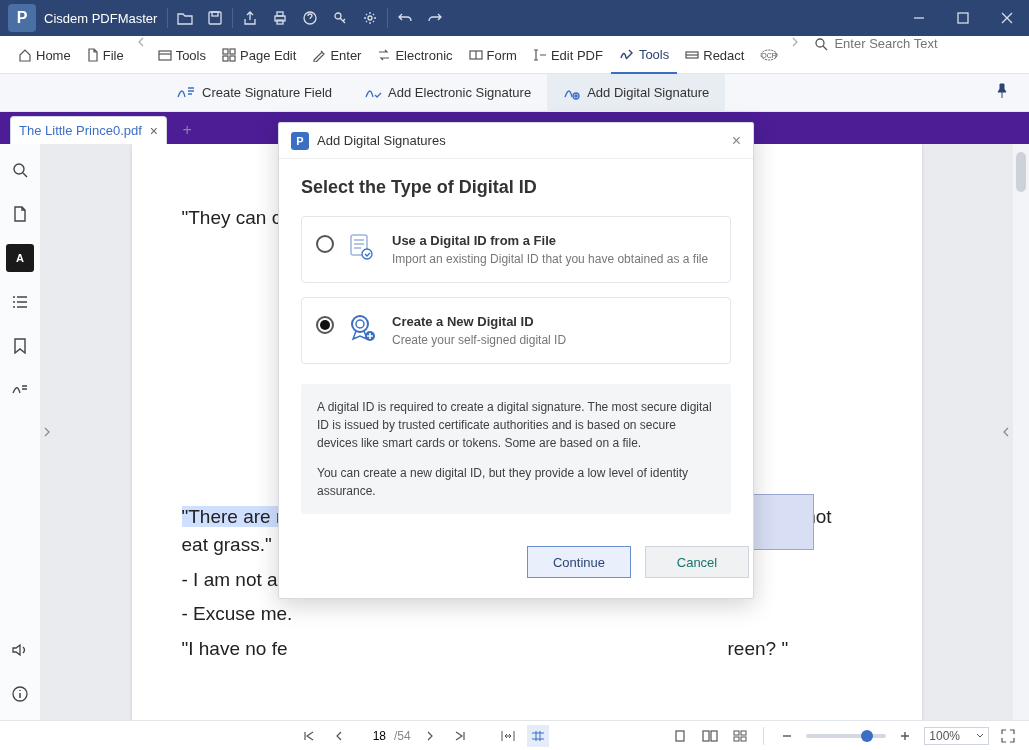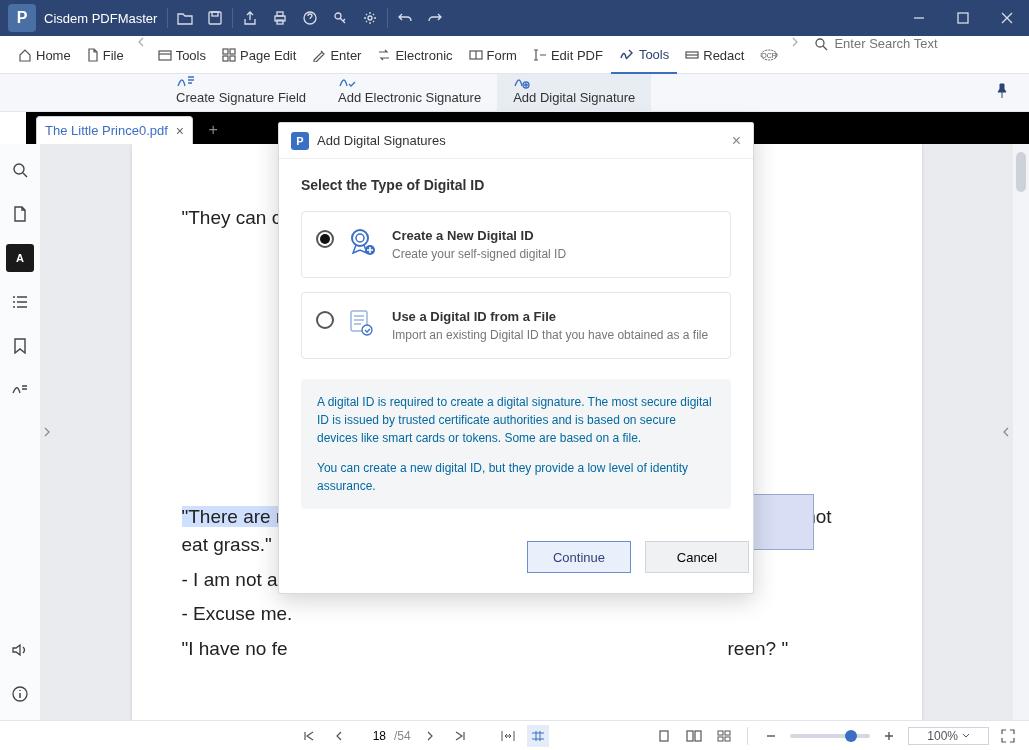--- a/index.html
+++ b/index.html
@@ -19,27 +19,27 @@
 .toolbar { height: 38px; border-bottom: 1px solid #e2e5ea; display: flex; align-items: flex-start; background: #fff; font-size: 13px; color: #333; }
 .toolbar .tbtn { display: flex; align-items: center; height: 38px; padding: 0 8px; gap: 4px; cursor: pointer; }
 .toolbar .tbtn.active { border-bottom: 2px solid #3b6fc4; color: #2d4573; }
 .toolbar .tsep { margin: 0 4px; }
 .toolbar svg { stroke: #555; fill: none; }
 .toolbar .search-box { flex: 1; display: flex; align-items: center; padding: 0 10px; }
 .toolbar .search-box input { border: none; outline: none; font-size: 13px; color: #000000; width: 140px; }
 
 
 .subbar { height: 38px; background: #f6f7fa; border-bottom: 1px solid #e2e5ea; display: flex; align-items: center; font-size: 13px; color: #333; padding-left: 160px; }
-.subbar .sbtn { display: flex; height: 38px; padding: 0 16px; gap: 0; cursor: pointer; flex-direction: column; }
+.subbar .sbtn { display: flex; align-items: center; height: 38px; padding: 0 16px; gap: 6px; cursor: pointer; }
 .subbar .sbtn.active { background: #e8ecf3; }
 .subbar svg { stroke: #3b6fc4; fill: none; }
 .subbar .pin { margin-left: auto; margin-right: 20px; color: #2d4573; }
 
 
-.tabstrip { height: 32px; background: #000000; display: flex; align-items: flex-end; padding-left: 10px; margin-left: 26px; }
+.tabstrip { height: 32px; background: #4c1d95; display: flex; align-items: flex-end; padding-left: 10px; }
 .doc-tab { height: 28px; background: #fff; border: 1px solid #cfd5de; border-bottom: none; border-radius: 4px 4px 0 0; display: flex; align-items: center; padding: 0 8px; font-size: 13px; color: #3b6fc4; gap: 8px; }
 .doc-tab .close { font-size: 14px; color: #666; cursor: pointer; }
 .add-tab { width: 28px; height: 28px; display: flex; align-items: center; justify-content: center; color: #888; cursor: pointer; font-size: 16px; margin-left: 6px; }
 
 
 .workspace { position: absolute; top: 144px; left: 0; right: 0; bottom: 30px; display: flex; background: #e9ebef; }
 .leftpanel { width: 40px; background: #fafbfc; display: flex; flex-direction: column; align-items: center; padding-top: 12px; gap: 16px; }
 .leftpanel .lp-icon { width: 28px; height: 28px; display: flex; align-items: center; justify-content: center; cursor: pointer; border-radius: 3px; }
 .leftpanel .lp-icon.active { background: #1a1a1a; }
 .leftpanel svg { stroke: #444; fill: none; }
@@ -52,40 +52,40 @@
 .right-scroll .thumb { position: absolute; top: 8px; left: 3px; width: 10px; height: 40px; background: #cdd2da; border-radius: 5px; }
 .rcollapse { width: 14px; background: #e9ebef; display: flex; align-items: center; justify-content: center; }
 .leftpanel .bottom { margin-top: auto; margin-bottom: 12px; display: flex; flex-direction: column; gap: 16px; align-items: center; }
 
 
 .statusbar { position: absolute; bottom: 0; left: 0; right: 0; height: 30px; background: #fff; border-top: 1px solid #e2e5ea; display: flex; align-items: center; font-size: 12px; color: #555; padding: 0 10px; gap: 8px; }
 .statusbar .sbic { width: 22px; height: 22px; display: flex; align-items: center; justify-content: center; cursor: pointer; }
 .statusbar input.pg { width: 28px; border: none; text-align: right; font-size: 12px; }
 .statusbar .zoom-slider { width: 80px; height: 4px; background: #d4d8e0; position: relative; border-radius: 2px; }
 .statusbar .zoom-slider .zthumb { position: absolute; left: 55px; top: -4px; width: 12px; height: 12px; background: #3b6fc4; border-radius: 50%; }
-.statusbar .zoom-val { border: 1px solid #cfd5de; padding: 1px 18px; display: flex; align-items: center; gap: 4px; }
+.statusbar .zoom-val { border: 1px solid #cfd5de; padding: 1px 4px; display: flex; align-items: center; gap: 16px; }
 
 
 .dialog { position: absolute; left: 278px; top: 122px; width: 476px; background: #fff; border: 1px solid #d6d9df; box-shadow: 0 6px 24px rgba(0,0,0,.18); border-radius: 2px; z-index: 100; font-size: 13px; color: #333; }
 .dialog .dlg-title { height: 36px; display: flex; align-items: center; padding: 0 12px; border-bottom: 1px solid #eee; }
 .dialog .dlg-title .dlogo { width: 18px; height: 18px; background: #3b6fc4; border-radius: 3px; color: #fff; display: flex; align-items: center; justify-content: center; font-size: 11px; font-weight: bold; margin-right: 8px; }
 .dialog .dlg-title .dclose { margin-left: auto; color: #888; cursor: pointer; font-size: 16px; }
 .dialog .dlg-body { padding: 18px 22px; }
-.dialog .heading { font-weight: bold; font-size: 14px; margin-bottom: 18px; }
+.dialog .heading { font-weight: bold; font-size: 18px; margin-bottom: 18px; }
 .dialog .option { border: 1px solid #e3e6ec; border-radius: 4px; padding: 16px 14px; display: flex; align-items: flex-start; gap: 14px; margin-bottom: 14px; cursor: pointer; }
 .dialog .radio { width: 18px; height: 18px; border: 2px solid #555; border-radius: 50%; margin-top: 2px; flex-shrink: 0; position: relative; }
 .dialog .radio.sel::after { content: ''; position: absolute; inset: 2px; background: #111; border-radius: 50%; }
 .dialog .opt-icon { width: 30px; flex-shrink: 0; }
 .dialog .opt-title { font-weight: bold; margin-bottom: 4px; }
 .dialog .opt-desc { color: #777; font-size: 12px; }
-.dialog .info { background: #f4f5f7; padding: 14px 16px; color: #0369a1; font-size: 12px; line-height: 1.5; border-radius: 3px; margin-top: 20px; }
+.dialog .info { background: #f4f5f7; padding: 14px 16px; color: #404040; font-size: 12px; line-height: 1.5; border-radius: 3px; margin-top: 20px; }
 .dialog .btns { display: flex; justify-content: flex-end; gap: 14px; padding: 14px 4px 20px; }
 .dialog .btn { min-width: 104px; height: 32px; display: flex; align-items: center; justify-content: center; font-size: 13px; cursor: pointer; }
 .dialog .btn.primary { border: 1px solid #6a8fd0; background: #eaf0fb; color: #2d4573; }
-.dialog .btn.sec { border: 1px solid #cfd5de; background: #f0f1f3; color: #000000; }
+.dialog .btn.sec { border: 1px solid #cfd5de; background: #f0f1f3; color: #0f766e; }
 </style>
 </head>
 <body>
 
 <div class="titlebar">
   <div class="logo">P</div>
   <div class="title">Cisdem PDFMaster</div>
   <div class="tb-sep"></div>
   <div class="tb-icon">
       <svg width="16" height="14">
@@ -440,46 +440,46 @@
 
 <div class="dialog">
   <div class="dlg-title">
     <div class="dlogo">P</div>
     <span>Add Digital Signatures</span>
     <span class="dclose">×</span>
   </div>
   <div class="dlg-body">
     <div class="heading">Select the Type of Digital ID</div>
     <div class="option">
+      <div class="radio"></div>
+      <div class="opt-icon"><svg width="26" height="28">
+            <rect x="3" y="2" width="16" height="20" rx="2" stroke="#9bb4e0" fill="none" stroke-width="1.5"></rect>
+            <path d="M6 7h10M6 11h10M6 15h7" stroke="#9bb4e0" stroke-width="1.3"></path>
+            <circle cx="19" cy="21" r="5" fill="#fff" stroke="#3b6fc4" stroke-width="1.3"></circle>
+            <path d="M17 21l2 2 3-3" stroke="#3b6fc4" fill="none" stroke-width="1.3"></path>
+          </svg></div>
+      <div>
+        <div class="opt-title">Use a Digital ID from a File</div>
+        <div class="opt-desc">Import an existing Digital ID that you have obtained as a file</div>
+      </div>
+    </div>
+    <div class="option">
       <div class="radio sel"></div>
       <div class="opt-icon"><svg width="28" height="30">
             <circle cx="12" cy="10" r="8" fill="none" stroke="#3b6fc4" stroke-width="2"></circle>
             <circle cx="12" cy="10" r="4" fill="none" stroke="#3b6fc4" stroke-width="1.5"></circle>
             <path d="M8 17l-3 8 7-3 7 3-3-8" fill="none" stroke="#3b6fc4" stroke-width="1.5"></path>
             <circle cx="22" cy="22" r="5" fill="#3b6fc4"></circle>
             <path d="M22 19v6M19 22h6" stroke="#fff" stroke-width="1.6"></path>
           </svg></div>
       <div>
         <div class="opt-title">Create a New Digital ID</div>
         <div class="opt-desc">Create your self-signed digital ID</div>
       </div>
     </div>
-    <div class="option">
-      <div class="radio"></div>
-      <div class="opt-icon"><svg width="26" height="28">
-            <rect x="3" y="2" width="16" height="20" rx="2" stroke="#9bb4e0" fill="none" stroke-width="1.5"></rect>
-            <path d="M6 7h10M6 11h10M6 15h7" stroke="#9bb4e0" stroke-width="1.3"></path>
-            <circle cx="19" cy="21" r="5" fill="#fff" stroke="#3b6fc4" stroke-width="1.3"></circle>
-            <path d="M17 21l2 2 3-3" stroke="#3b6fc4" fill="none" stroke-width="1.3"></path>
-          </svg></div>
-      <div>
-        <div class="opt-title">Use a Digital ID from a File</div>
-        <div class="opt-desc">Import an existing Digital ID that you have obtained as a file</div>
-      </div>
-    </div>
     <div class="info">
       <p>A digital ID is required to create a digital signature. The most secure digital ID is issued by trusted certificate authorities and is based on secure devices like smart cards or tokens. Some are based on a file.</p>
       <p style="margin-top:12px">You can create a new digital ID, but they provide a low level of identity assurance.</p>
     </div>
   </div>
   <div class="btns">
     <div class="btn primary">Continue</div>
     <div class="btn sec">Cancel</div>
   </div>
 </div>

